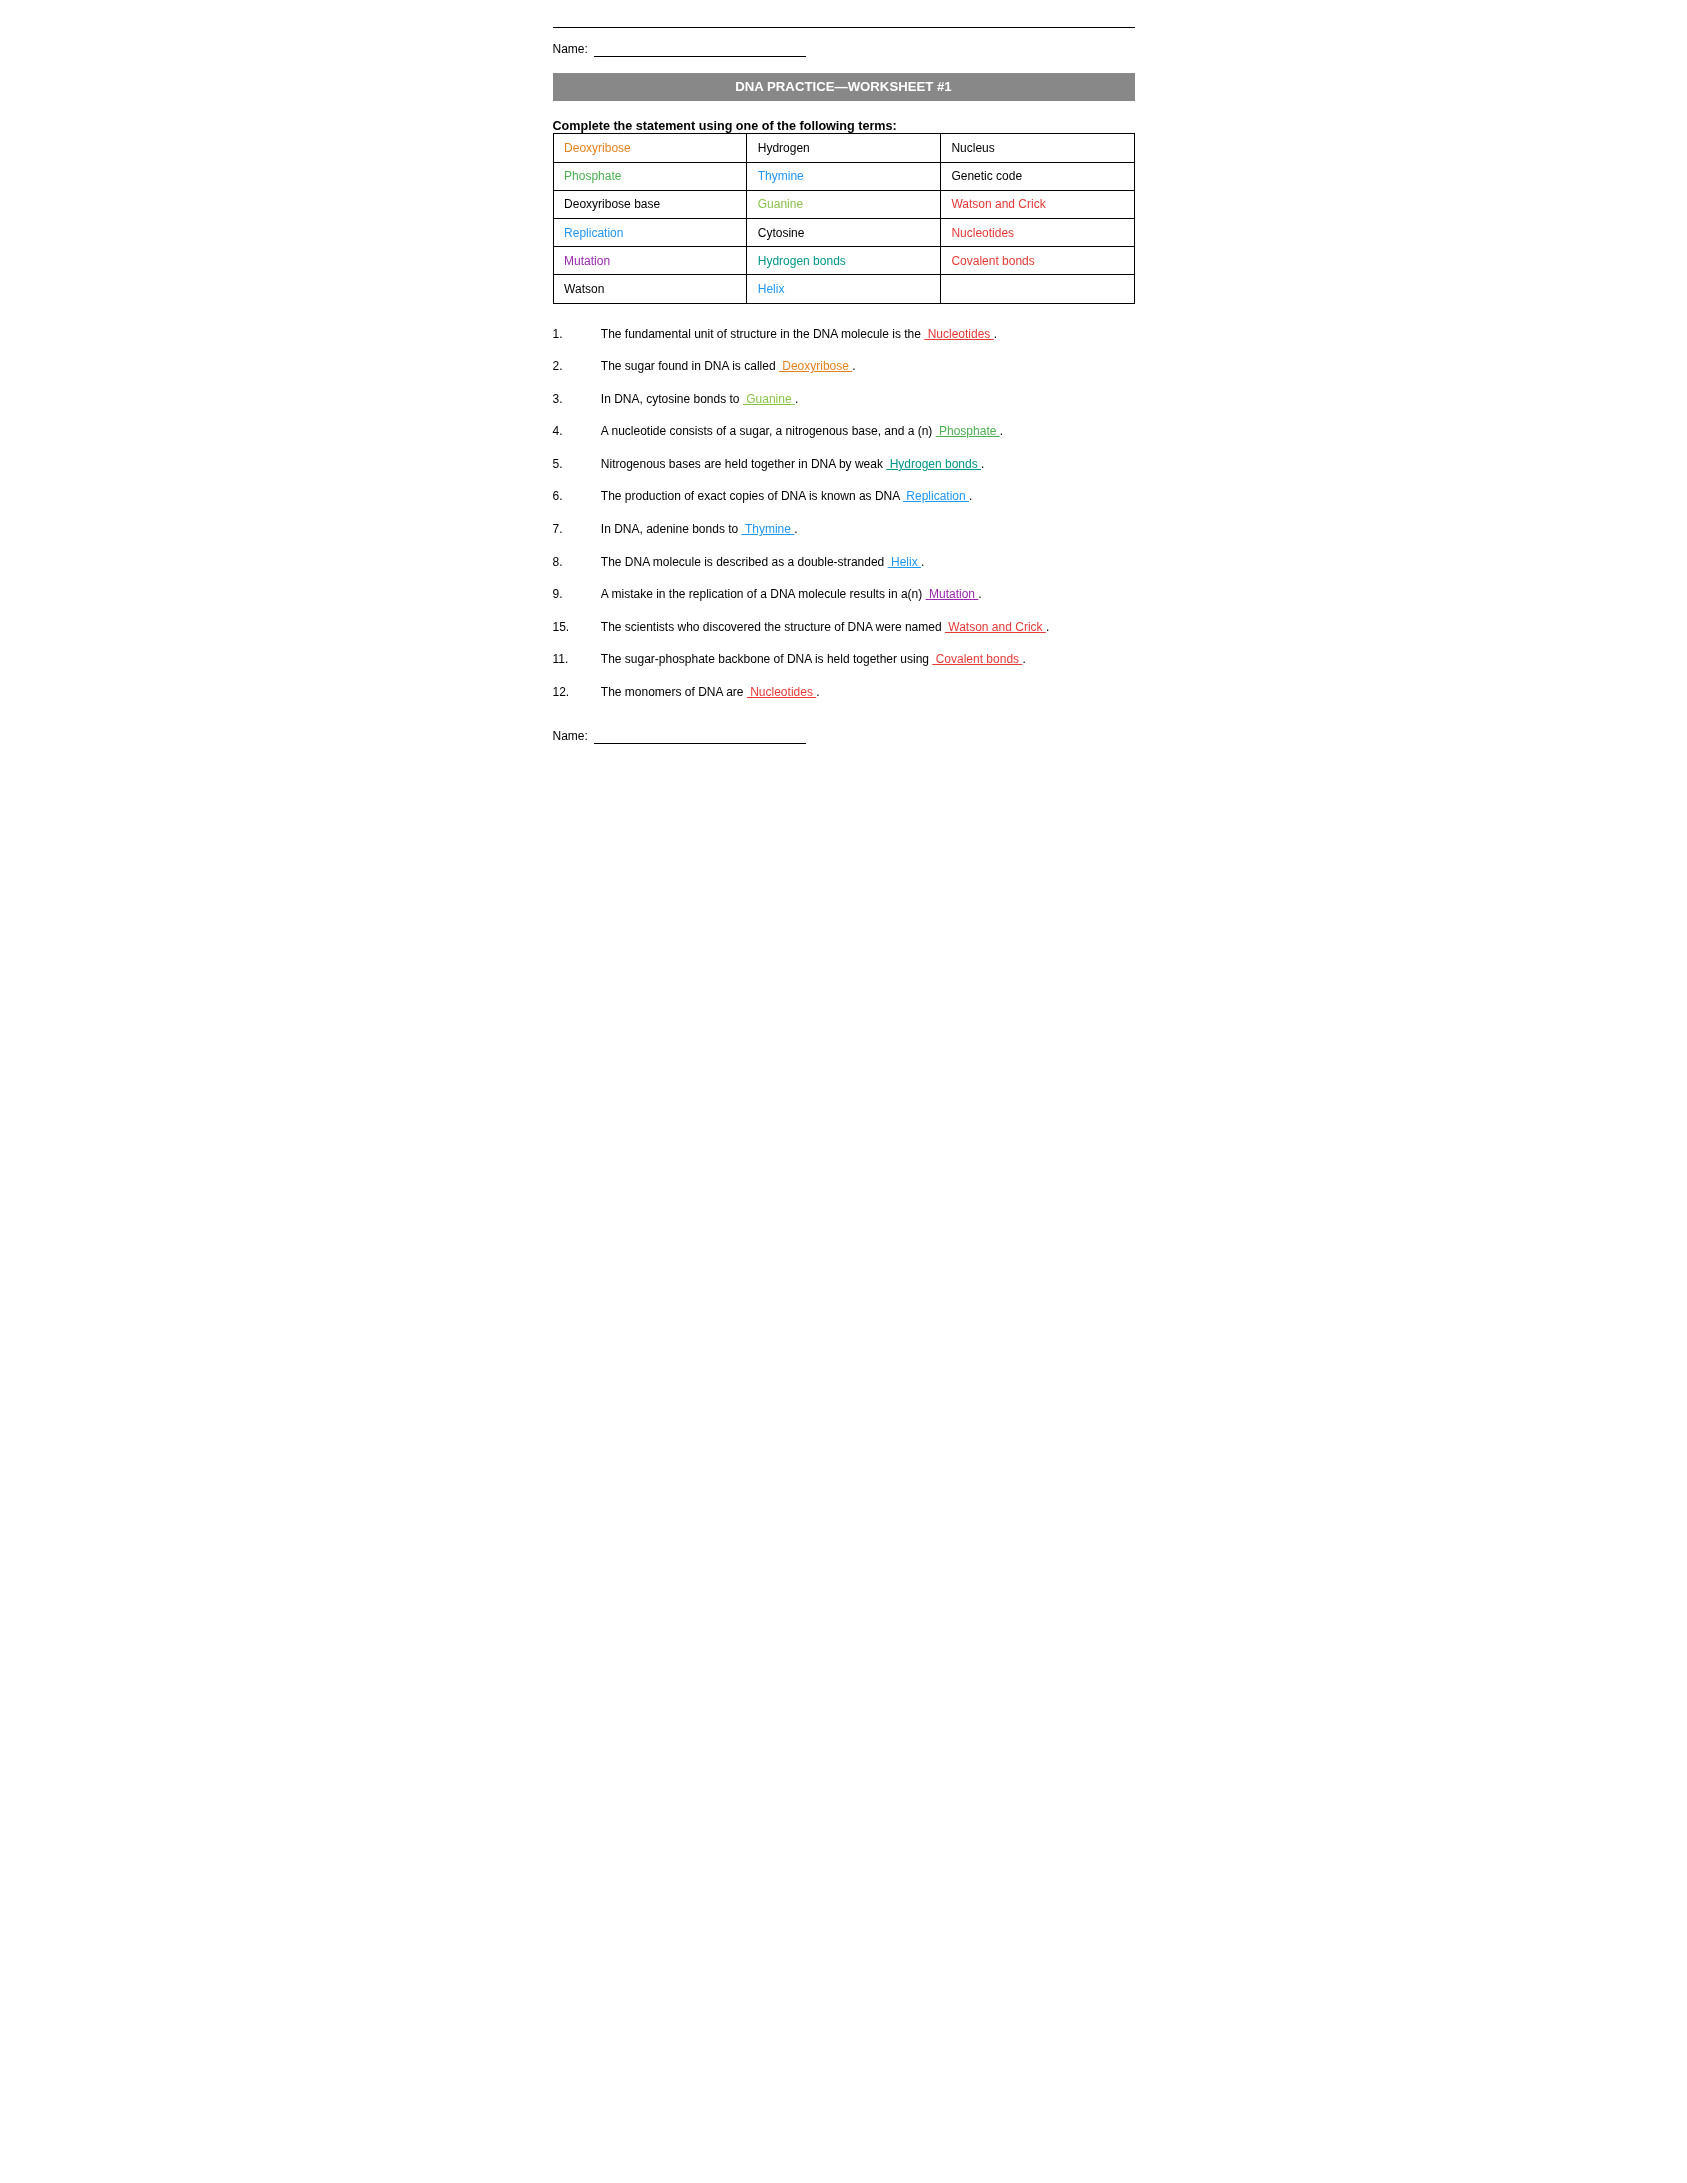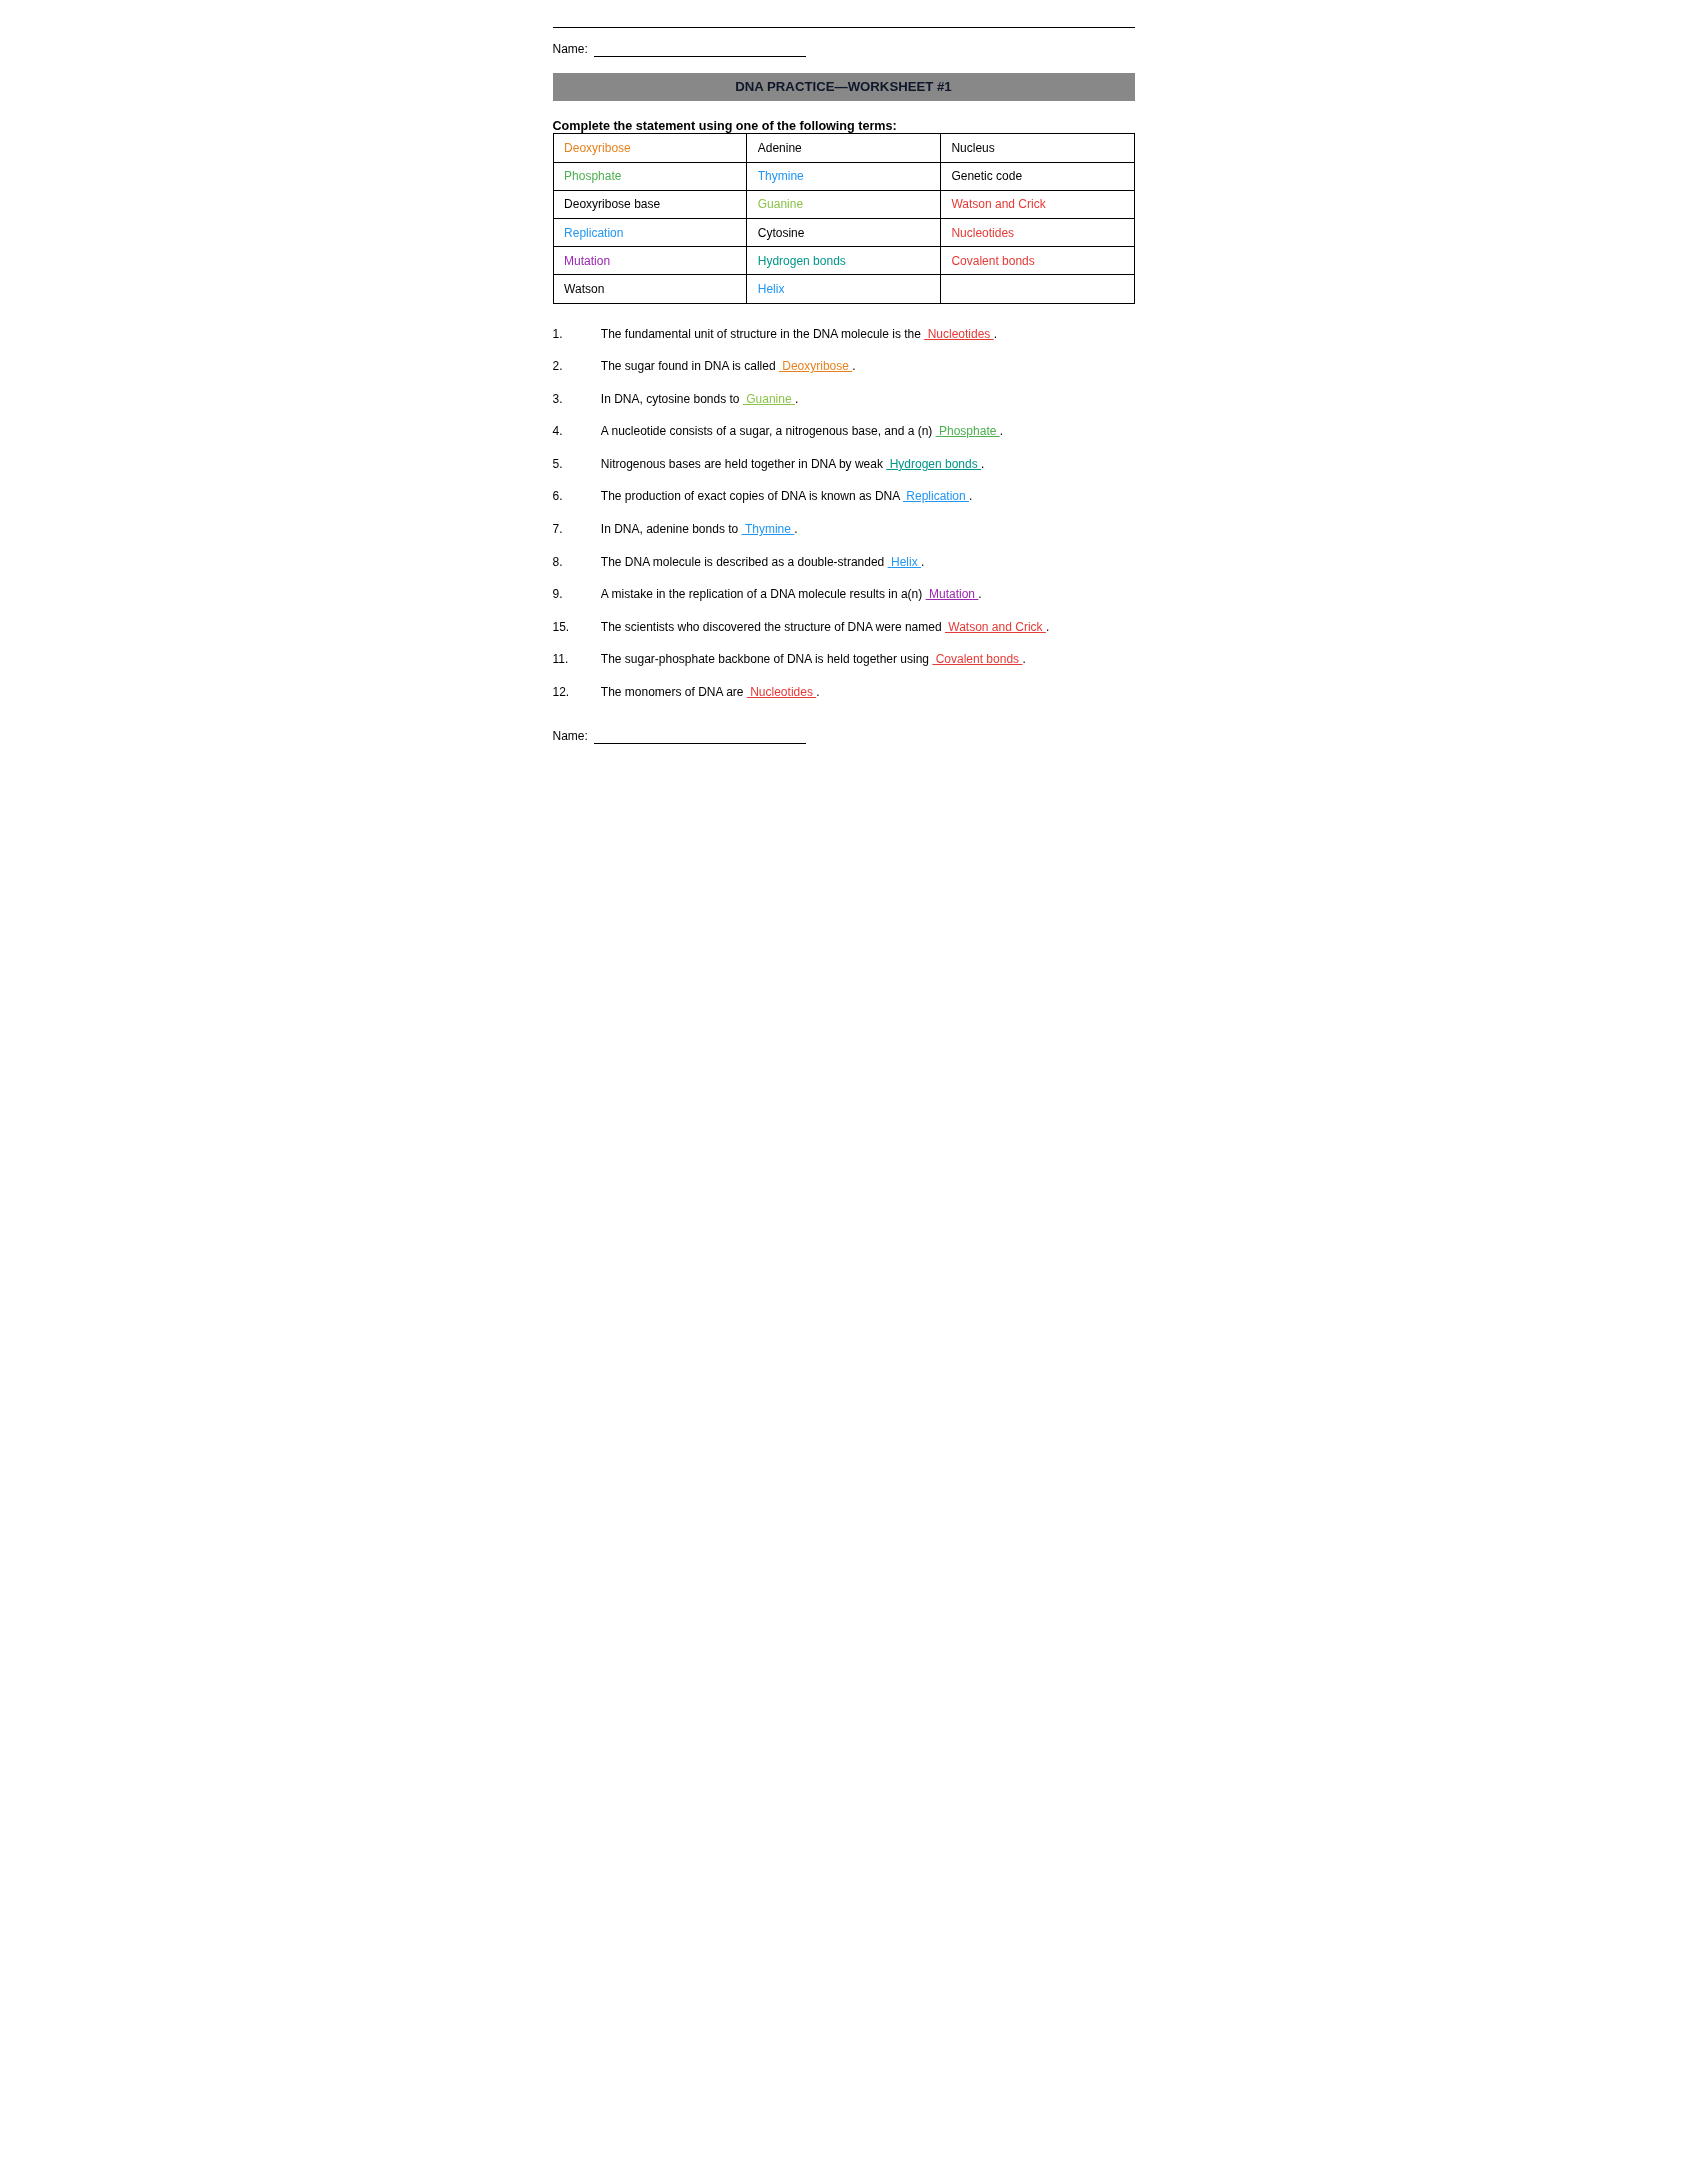--- a/index.html
+++ b/index.html
@@ -41,21 +41,21 @@
     .title-box {
       background: #888;
       text-align: center;
       padding: 6.6px 13.2px;
       margin-bottom: 18.5px;
     }
 
     .title-box span {
       font-weight: bold;
       font-size: 13.2px;
-      color: #0f172a;
+      color: #ffffff;
     }
 
     .instructions {
       font-weight: bold;
       font-size: 12.6px;
       margin-bottom: 0;
     }
 
     table {
       width: 100%;
@@ -126,21 +126,21 @@
 <div class="title-box">
   <span>DNA PRACTICE—WORKSHEET #1</span>
 </div>
 
 <div class="instructions">Complete the statement using one of the following terms:</div>
 
 <table>
   <tbody id="terms-tbody">
   <tr>
         <td style="color: rgb(230, 130, 30);">Deoxyribose</td>
-        <td>Adenine</td>
+        <td>Hydrogen</td>
         <td>Nucleus</td>
       </tr>
       <tr>
         <td style="color: rgb(76, 175, 80);">Phosphate</td>
         <td style="color: rgb(33, 150, 243);">Thymine</td>
         <td>Genetic code</td>
       </tr>
       <tr>
         <td>Deoxyribose base</td>
         <td style="color: rgb(139, 195, 74);">Guanine</td>

